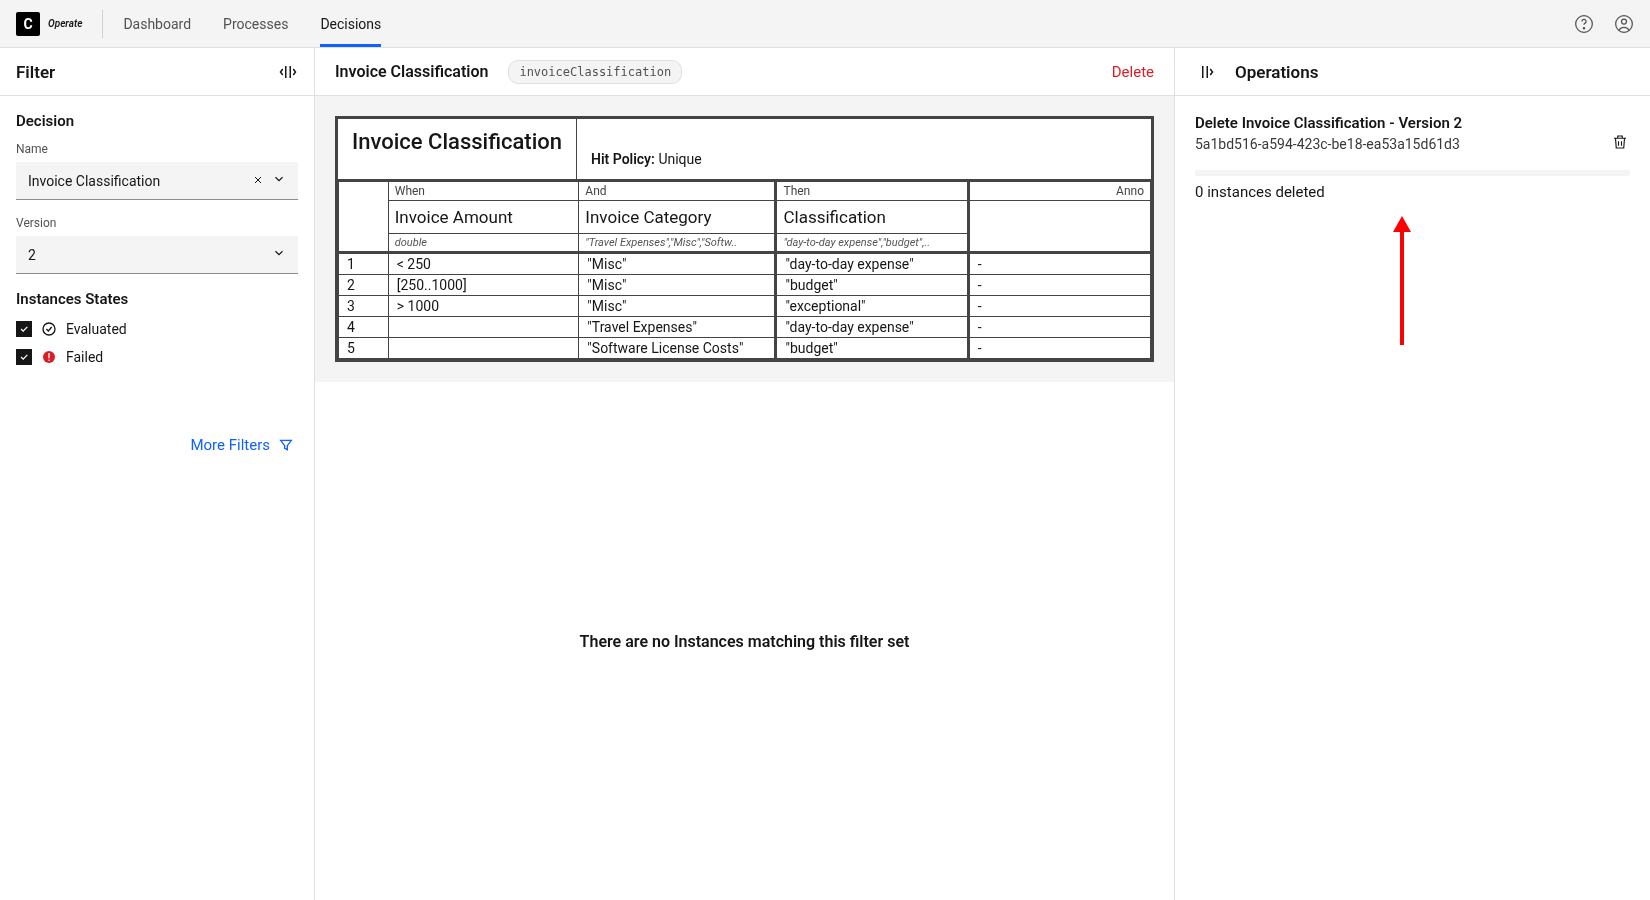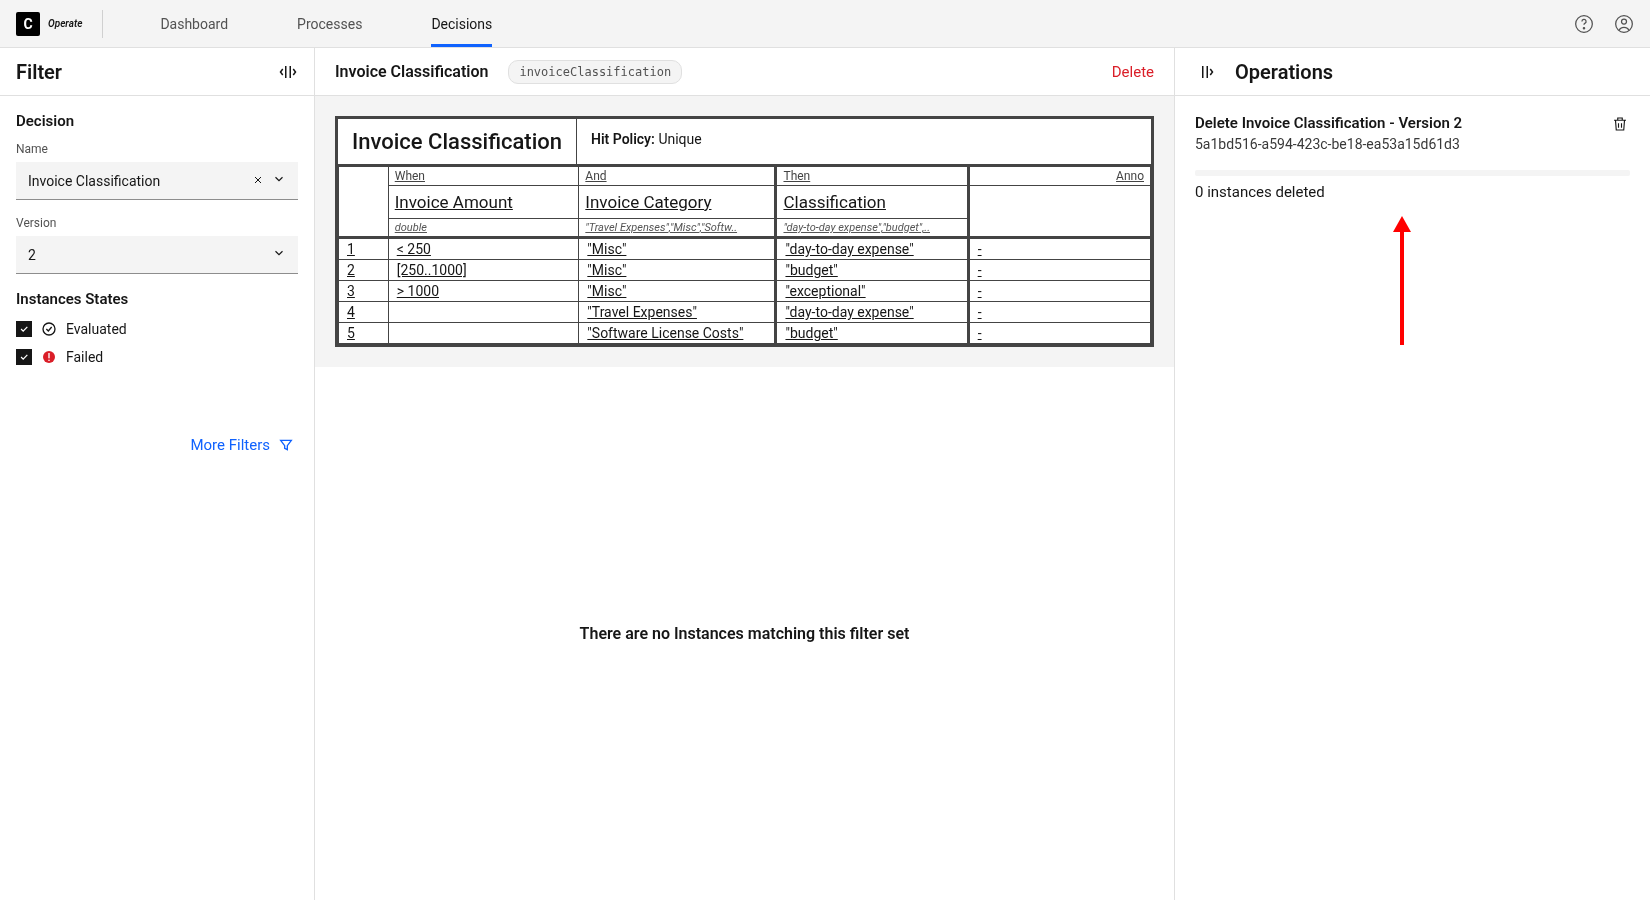--- a/index.html
+++ b/index.html
@@ -3,29 +3,29 @@
 <meta charset="utf-8">
 <style>
 * { box-sizing: border-box; margin: 0; padding: 0; }
 body { font-family: -apple-system, BlinkMacSystemFont, "Segoe UI", Roboto, Arial, sans-serif; font-size: 14px; color: #161616; background: #fff; width: 1650px; height: 900px; overflow: hidden; }
 .header { height: 48px; display: flex; align-items: center; border-bottom: 1px solid #e0e0e0; background: #f4f4f4; padding: 0 16px; }
 .logo { display: flex; align-items: center; gap: 8px; }
 .logo-box { width: 24px; height: 24px; background: #000; color: #fff; display: flex; align-items: center; justify-content: center; font-weight: bold; font-size: 14px; border-radius: 2px; }
 .logo-text { font-weight: 600; font-size: 10px; font-style: italic; }
 .divider-v { width: 1px; height: 28px; background: #d0d0d0; margin: 0 20px; }
 .nav { display: flex; gap: 32px; }
-.nav-item { color: #525252; cursor: pointer; padding: 14px 0; position: relative; margin-left: 37px; }
+.nav-item { color: #525252; cursor: pointer; padding: 14px 0; position: relative; }
 .nav-item.active { color: #161616; }
 .nav-item.active::after { content: ""; position: absolute; left: 0; right: 0; bottom: -1px; height: 3px; background: #0f62fe; }
 .header-right { margin-left: auto; display: flex; gap: 20px; align-items: center; color: #525252; }
 .icon-btn { width: 20px; height: 20px; cursor: pointer; display: flex; align-items: center; justify-content: center; }
 .main { display: flex; height: calc(100% - 48px); }
 .filter-panel { width: 315px; border-right: 1px solid #e0e0e0; display: flex; flex-direction: column; }
 .panel-header { height: 48px; display: flex; align-items: center; justify-content: space-between; padding: 0 16px; border-bottom: 1px solid #e0e0e0; }
-.panel-title { font-weight: 600; font-size: 20px; }
+.panel-title { font-weight: 600; font-size: 17px; }
 .filter-body { padding: 16px; flex: 1; overflow: auto; }
 .section-title { font-weight: 600; margin-bottom: 12px; font-size: 15px; }
 .field-label { font-size: 12px; color: #525252; margin-bottom: 6px; display: block; }
 .select-field { display: flex; align-items: center; justify-content: space-between; background: #f4f4f4; border-bottom: 1px solid #8d8d8d; padding: 10px 12px; margin-bottom: 16px; cursor: pointer; }
 .select-value { flex: 1; }
 .select-icons { display: flex; gap: 8px; align-items: center; color: #525252; }
 .checkbox-row { display: flex; align-items: center; gap: 8px; margin-bottom: 10px; }
 .checkbox { width: 16px; height: 16px; background: #161616; display: flex; align-items: center; justify-content: center; cursor: pointer; }
 .checkbox svg { stroke: #fff; }
 .state-icon { width: 18px; height: 18px; display: flex; align-items: center; justify-content: center; }
@@ -34,41 +34,41 @@
 .reset-link { color: #0f62fe; cursor: pointer; }
 .center-panel { flex: 1; display: flex; flex-direction: column; border-right: 1px solid #e0e0e0; min-width: 0; }
 .center-header { height: 48px; display: flex; align-items: center; padding: 0 20px; border-bottom: 1px solid #e0e0e0; gap: 20px; }
 .decision-name { font-weight: 600; font-size: 16px; }
 .decision-id { font-family: ui-monospace, "SF Mono", Menlo, monospace; font-size: 12px; color: #525252; background: #f4f4f4; padding: 4px 10px; border: 1px solid #e0e0e0; border-radius: 10px; }
 .delete-btn { margin-left: auto; color: #da1e28; cursor: pointer; font-size: 15px; }
 .dmn-area { background: #f4f4f4; padding: 20px; flex: 0 0 auto; }
 .dmn-table { background: #fff; border: 3px solid #444; }
 .dmn-title-row { display: flex; }
 .dmn-title { font-size: 22px; font-weight: 500; padding: 10px 14px; border-right: 1px solid #444; }
-.dmn-hit { padding: 12px 14px; font-size: 14px; }
+.dmn-hit { padding: 12px 14px; font-size: 14px; margin-top: 20px; }
 .dmn-hit b { font-weight: 600; }
 .dmn-grid { border-collapse: collapse; width: 100%; }
-.dmn-grid th, .dmn-grid td { border: 1px solid #444; text-align: left; font-weight: normal; text-decoration: underline; }
+.dmn-grid th, .dmn-grid td { border: 1px solid #444; text-align: left; font-weight: normal; }
 .dmn-grid .hdr-row td { border-top: 3px solid #444; }
 .col-num { width: 52px; text-align: right; padding: 2px 8px; }
 .col-when { width: 200px; }
 .col-and { width: 200px; }
 .col-then { width: 195px; }
 .col-anno { width: 195px; }
 .hdr-label { font-size: 12px; color: #444; padding: 2px 6px; }
 .hdr-name { font-size: 17px; text-align: center; padding: 6px; }
 .hdr-type { font-size: 11px; color: #555; text-align: right; padding: 2px 6px; font-style: italic; white-space: nowrap; overflow: hidden; text-overflow: ellipsis; }
 .dmn-grid tbody td { padding: 2px 8px; font-size: 14px; }
 .instances-header { padding: 16px 20px; font-weight: 600; border-top: 1px solid #e0e0e0; background: #fff; font-size: 15px; }
 .instances-body { flex: 1; display: flex; align-items: center; justify-content: center; }
 .empty-msg { font-weight: 600; font-size: 16px; }
 .ops-panel { width: 475px; display: flex; flex-direction: column; }
 .ops-header { height: 48px; display: flex; align-items: center; gap: 20px; padding: 0 20px; border-bottom: 1px solid #e0e0e0; }
 .ops-body { padding: 18px 20px; }
-.op-row { display: flex; justify-content: space-between; align-items: flex-start; }
+.op-row { display: flex; justify-content: space-between; align-items: flex-end; }
 .op-title { font-weight: 600; font-size: 15px; }
 .op-id { font-size: 14px; color: #393939; margin-top: 4px; }
 .progress { height: 6px; background: #f4f4f4; margin-top: 18px; border-radius: 2px; }
 .op-status { margin-top: 7px; font-size: 15px; }
 .arrow-overlay { position: absolute; left: 1400px; top: 230px; width: 4px; height: 115px; background: #ff0000; }
 .arrow-overlay::before { content: ""; position: absolute; top: -14px; left: -7px; border-left: 9px solid transparent; border-right: 9px solid transparent; border-bottom: 16px solid #ff0000; }
 </style>
 </head>
 <body>
 

